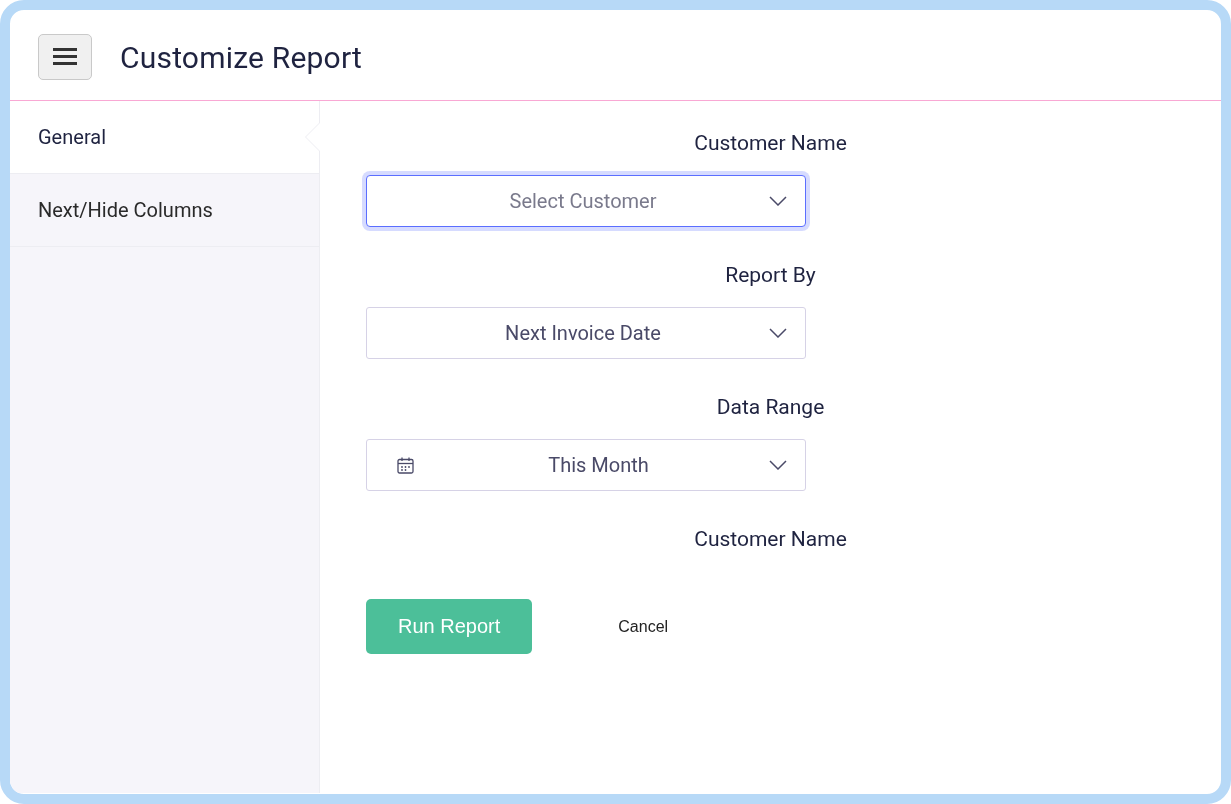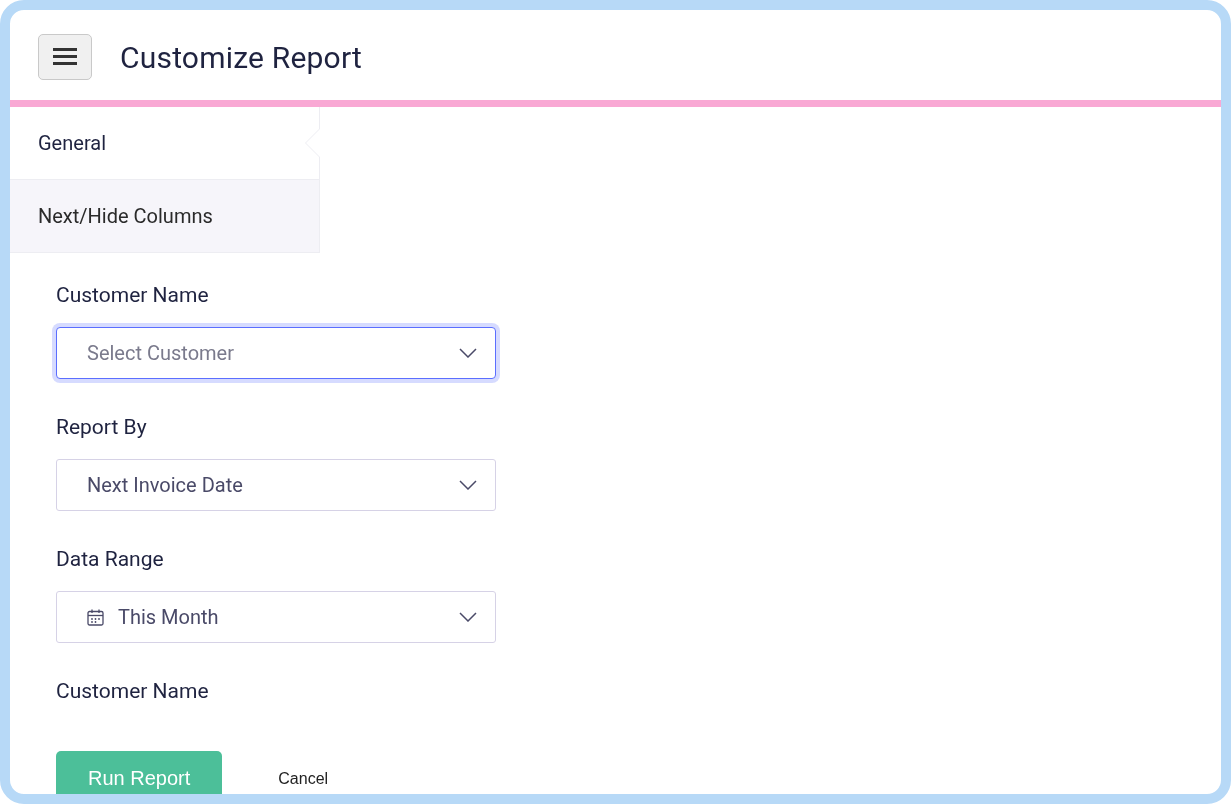--- a/index.html
+++ b/index.html
@@ -16,21 +16,21 @@
     border-radius: 24px;
     overflow: hidden;
     background: #fff;
     position: relative;
   }
   .header {
     display: flex;
     align-items: center;
     gap: 28px;
     padding: 24px 28px 20px 28px;
-    border-bottom: 7px solid #f9a8d4;
+    border-bottom: 1px solid #f9a8d4;
   }
   .menu-btn {
     width: 54px;
     height: 46px;
     background: #f0f0f0;
     border: 1px solid #c9c9c9;
     border-radius: 5px;
     display: flex;
     align-items: center;
     justify-content: center;
@@ -40,21 +40,20 @@
   .menu-btn svg { display: block; }
   .page-title {
     font-size: 30px;
     font-weight: 400;
     color: #1f2340;
     letter-spacing: .2px;
   }
   .body {
     display: flex;
     height: calc(100% - 92px);
-    flex-direction: column;
   }
   .sidebar {
     width: 310px;
     background: #f6f5fa;
     border-right: 1px solid #ededf2;
     flex-shrink: 0;
   }
   .side-item {
     padding: 24px 28px;
     font-size: 20px;
@@ -77,21 +76,21 @@
     border-top: 14px solid transparent;
     border-bottom: 14px solid transparent;
     border-right: 14px solid #fff;
     filter: drop-shadow(-1px 0 0 #ededf2);
   }
   .main {
     flex: 1;
     padding: 30px 46px;
     overflow: auto;
   }
-  .field-group { margin-bottom: 36px; }
+  .field-group { margin-bottom: 36px; text-align: center; }
   .field-label {
     font-size: 21px;
     color: #1f2340;
     margin-bottom: 20px;
     display: block;
     font-weight: 400;
   }
   .select {
     width: 440px;
     height: 52px;
@@ -124,21 +123,21 @@
   }
   .select.focused .value { color: #7a7a8c; }
   .select .chev {
     flex-shrink: 0;
     color: #4a4a68;
     display: flex;
     align-items: center;
   }
   .actions {
     display: flex;
-    gap: 56px;
+    gap: 86px;
     margin-top: 48px;
   }
   .btn-primary {
     background: #4cbf99;
     color: #fff;
     border: none;
     border-radius: 5px;
     padding: 16px 32px;
     font-size: 20px;
     cursor: pointer;

